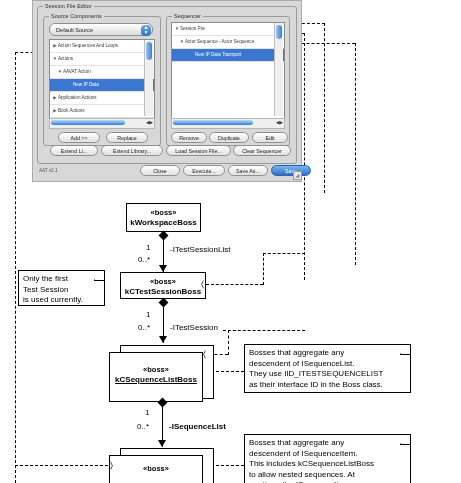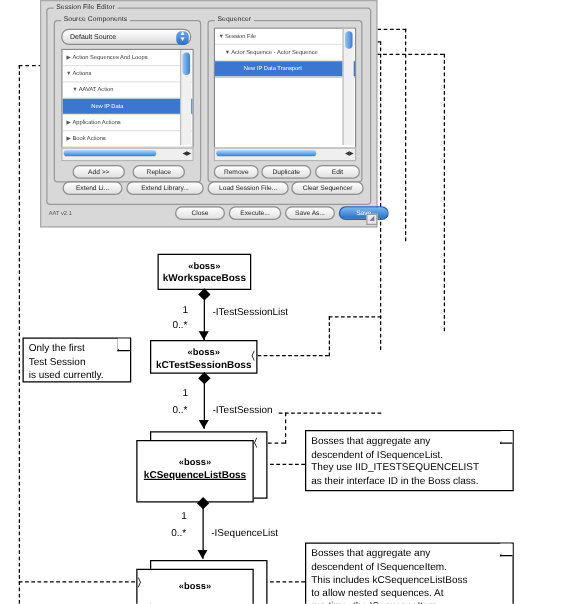--- a/index.html
+++ b/index.html
@@ -310,21 +310,21 @@
     <span class="stereo">«boss»</span>
     <span class="cname ul">kCSequenceListBoss</span>
   </div>
   <div class="hollow-arrow" style="left:193px;top:350px;">〈</div>
 
   <div class="diamond" style="left:149px;top:399px;"></div>
   <div class="assoc" style="left:152px;top:403px;height:44px;"></div>
   <div class="arrowdown" style="left:148px;top:440px;"></div>
   <div class="mult" style="left:135px;top:408px;">1</div>
   <div class="mult" style="left:127px;top:422px;">0..*</div>
-  <div class="rolelbl" style="left:159px;top:422px;">-ISequenceList</div>
+  <div class="rolelbl" style="left:159px;top:422px;font-weight:bold;">-ISequenceList</div>
 
   <div class="stackshadow" style="left:110px;top:448px;width:94px;height:40px;"></div>
   <div class="umlbox" style="left:99px;top:455px;width:94px;height:40px;padding-top:8px;">
     <span class="stereo">«boss»</span>
   </div>
   <div class="hollow-arrow" style="left:100px;top:461px;transform:rotate(180deg);">〈</div>
 
   <div class="note" style="left:8px;top:270px;width:87px;height:36px;">Only the first
 Test Session
 is used currently.<span class="dogear"></span></div>

